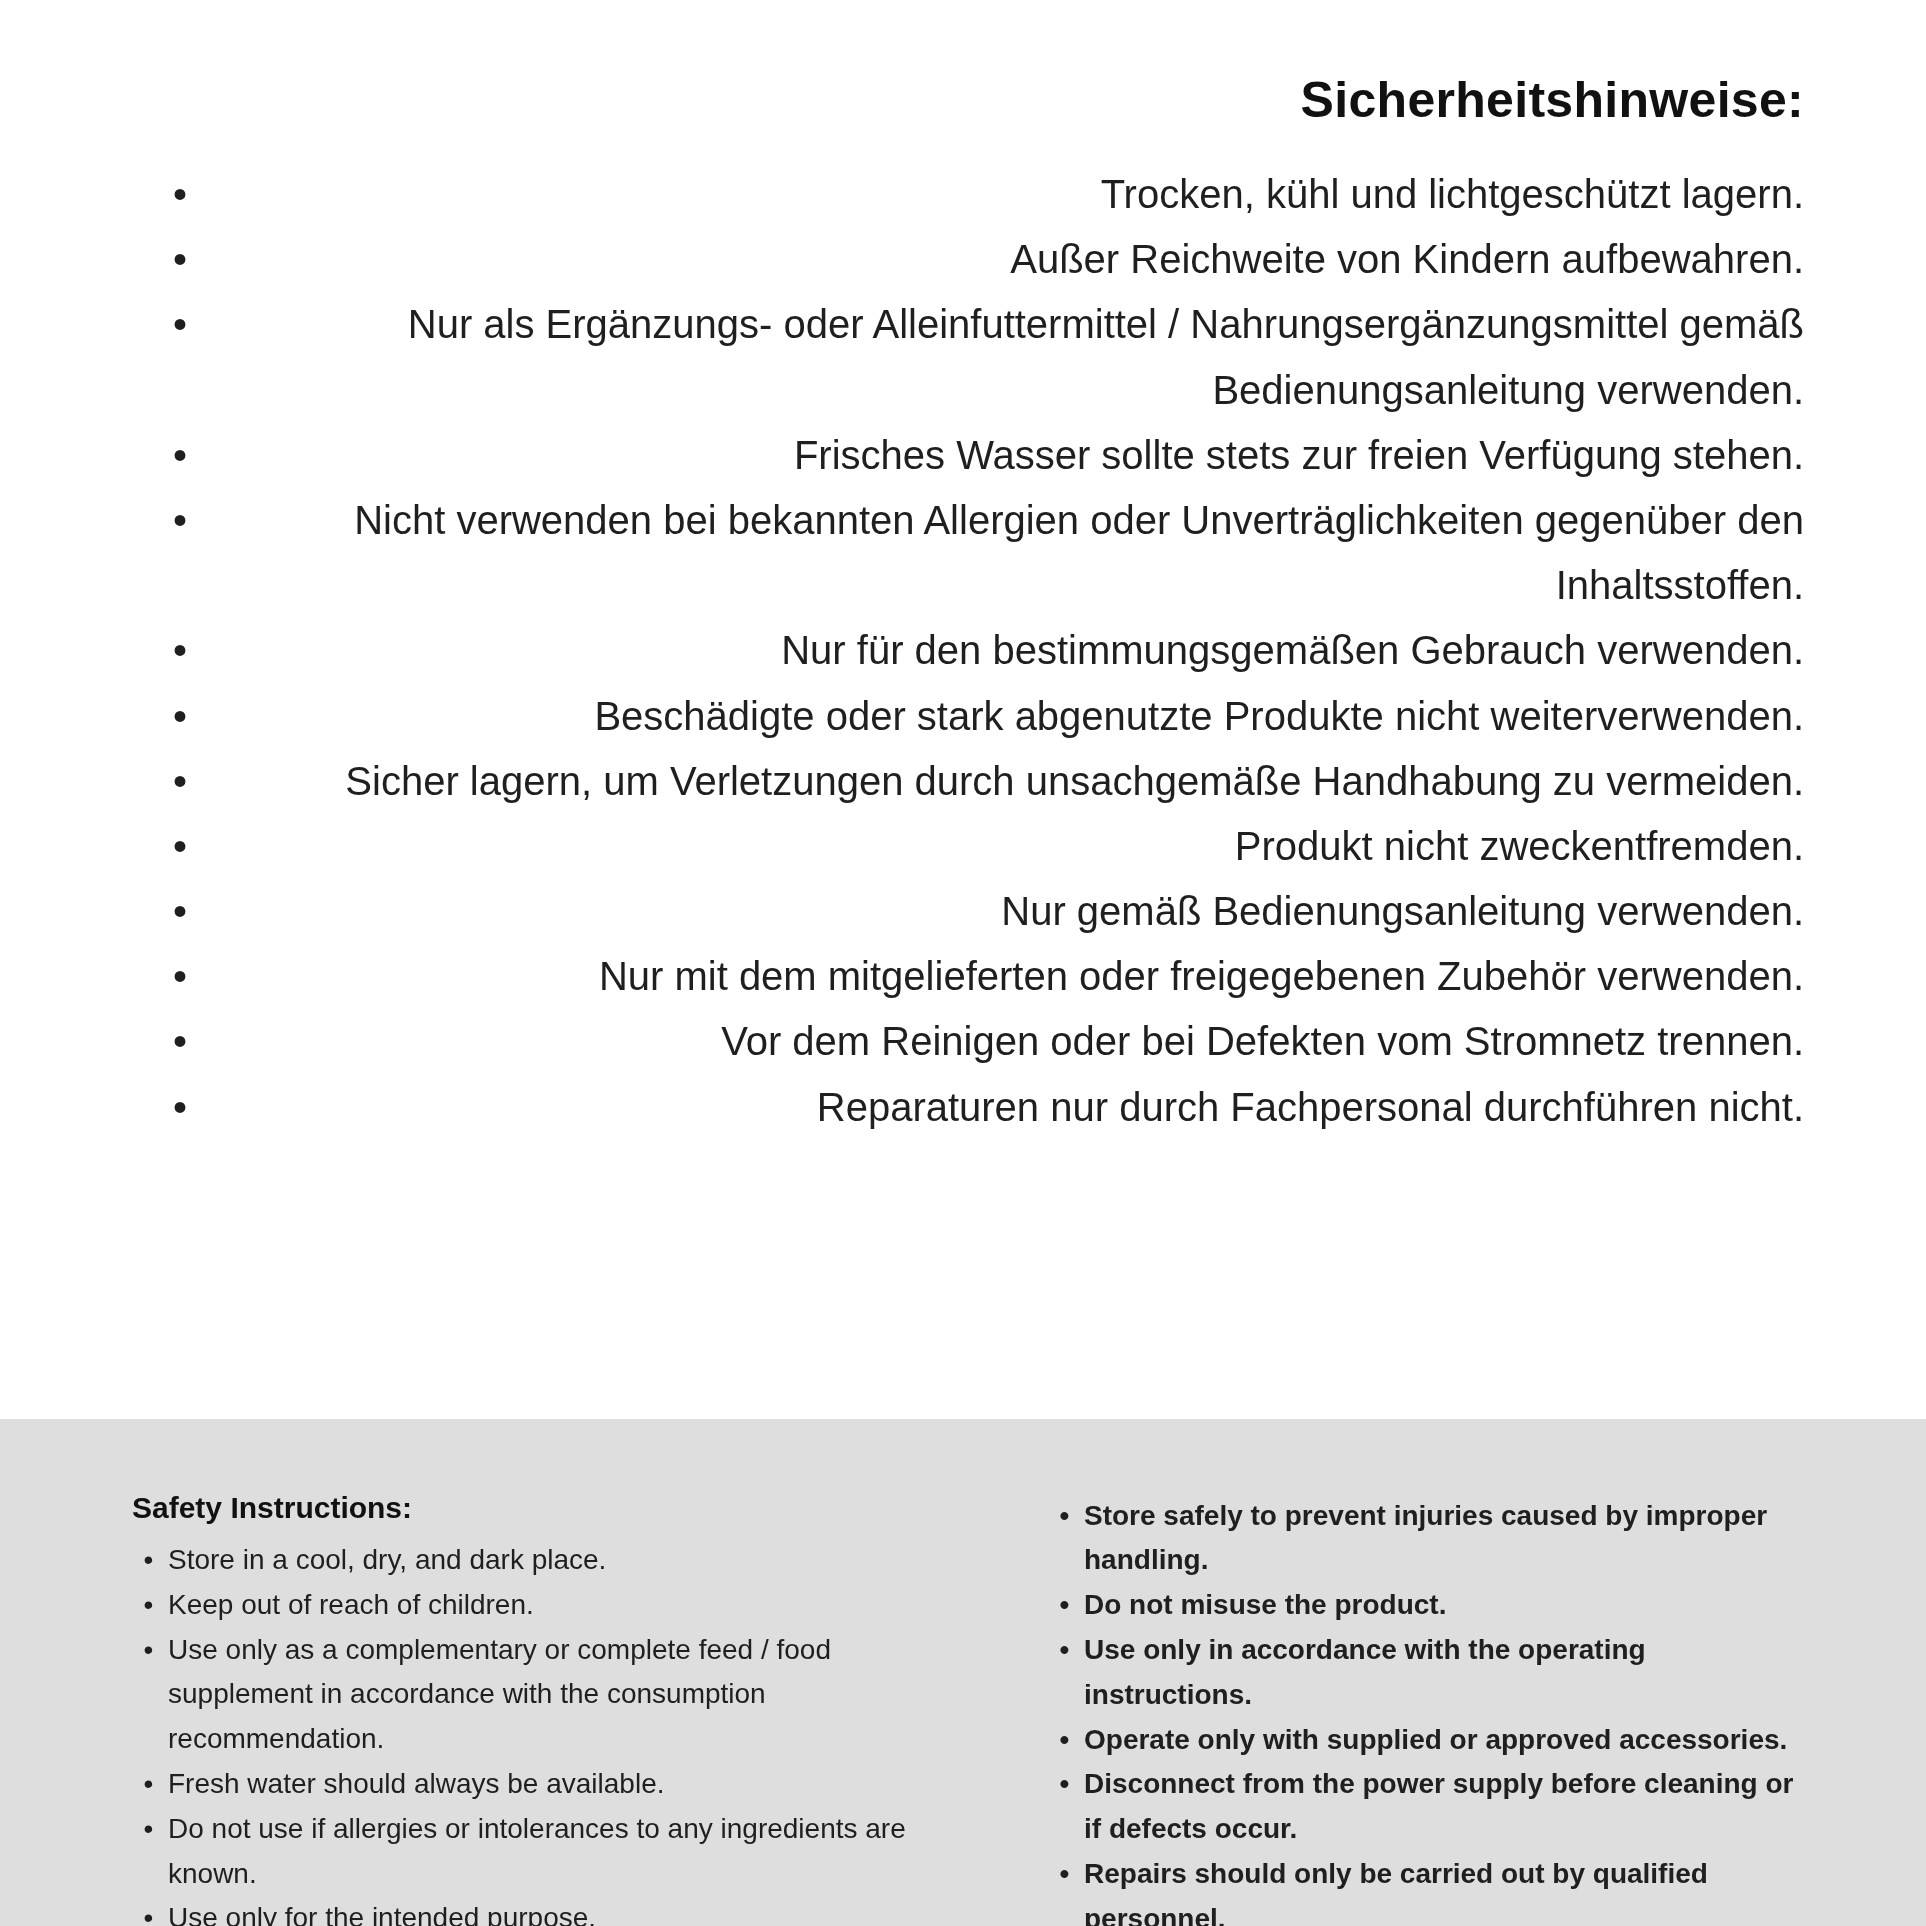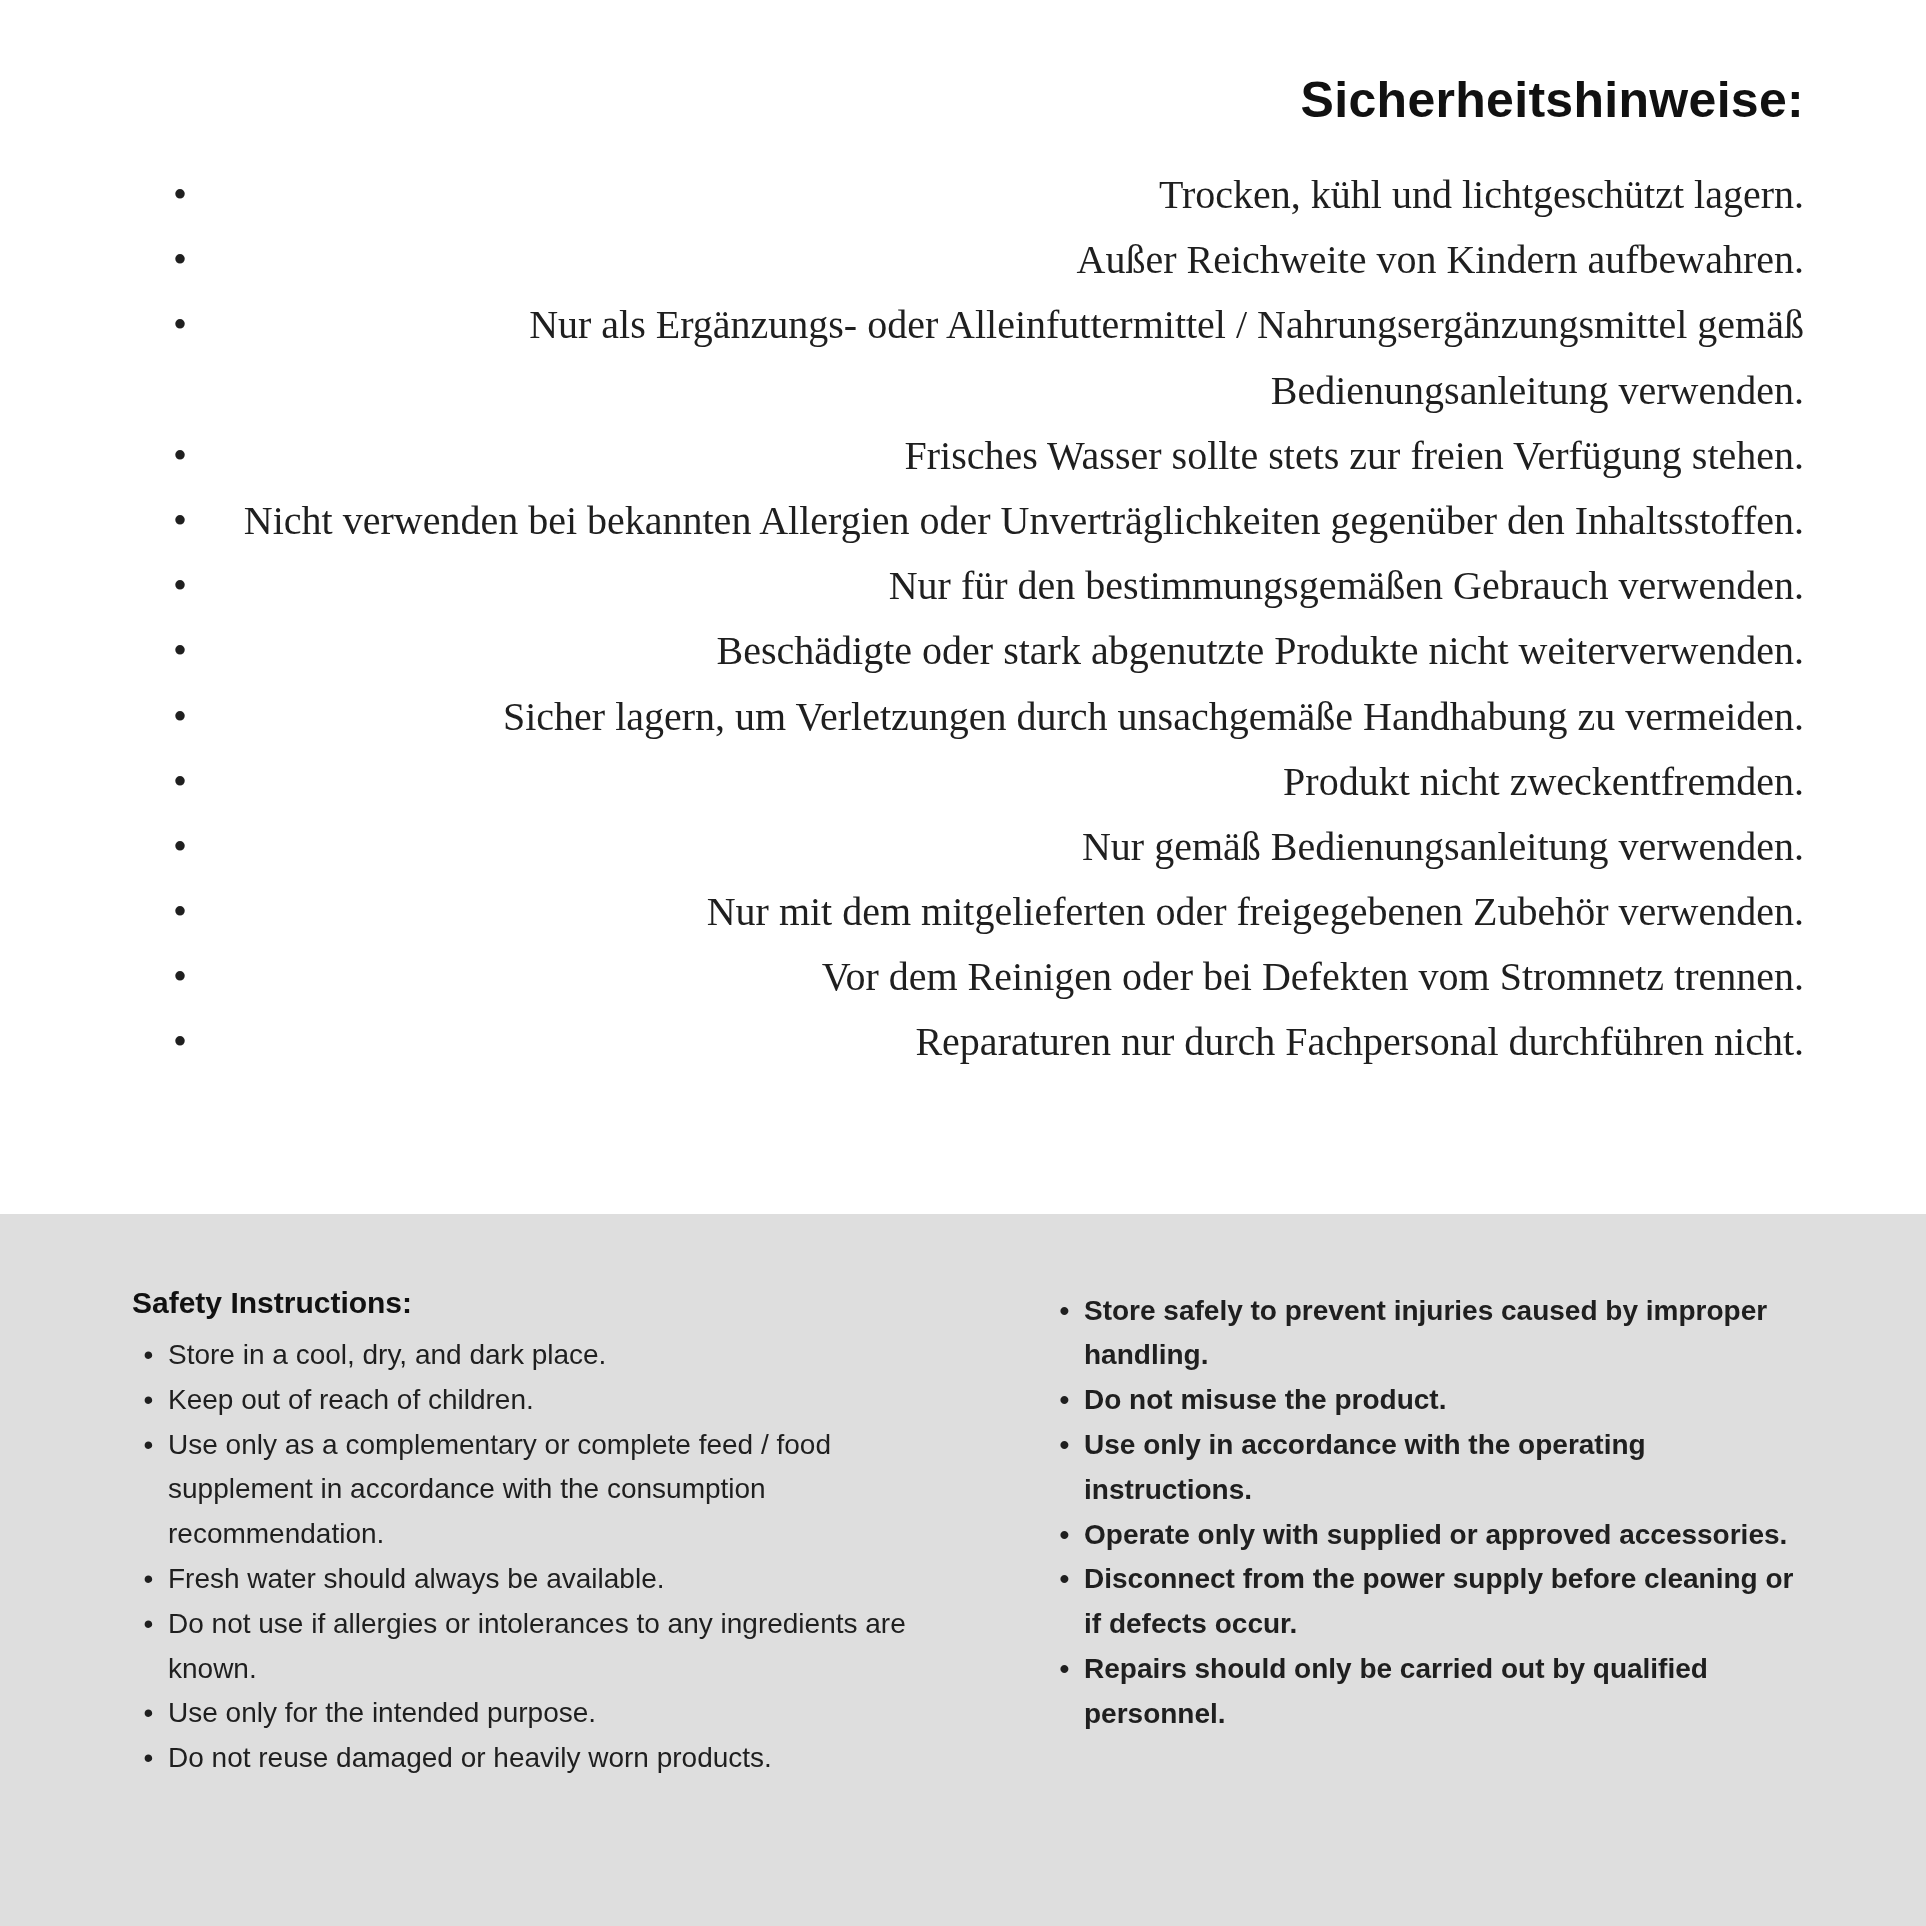--- a/index.html
+++ b/index.html
@@ -32,39 +32,38 @@
     margin-bottom: 33px;
     color: #111111;
   }
 
   .german-list {
     list-style: none;
     font-size: 40px;
     line-height: 1.63;
     padding-left: 36px;
     max-width: 1669px;
-    font-family: Liberation Serif, serif;
   }
 
   .german-list li {
     position: relative;
     padding-left: 42px;
   }
 
   .german-list li::before {
     content: "\2022";
     position: absolute;
     left: 0;
     top: 0;
   }
 
   
   .english-section {
     flex: 0 0 auto;
-    height: 712px;
+    height: 507px;
     background: var(--panel, #dedede);
     padding: 72px 109px 0 132px;
     display: flex;
     gap: 90px;
   }
 
   .english-col-left {
     width: 835px;
     flex: 0 0 auto;
   }

